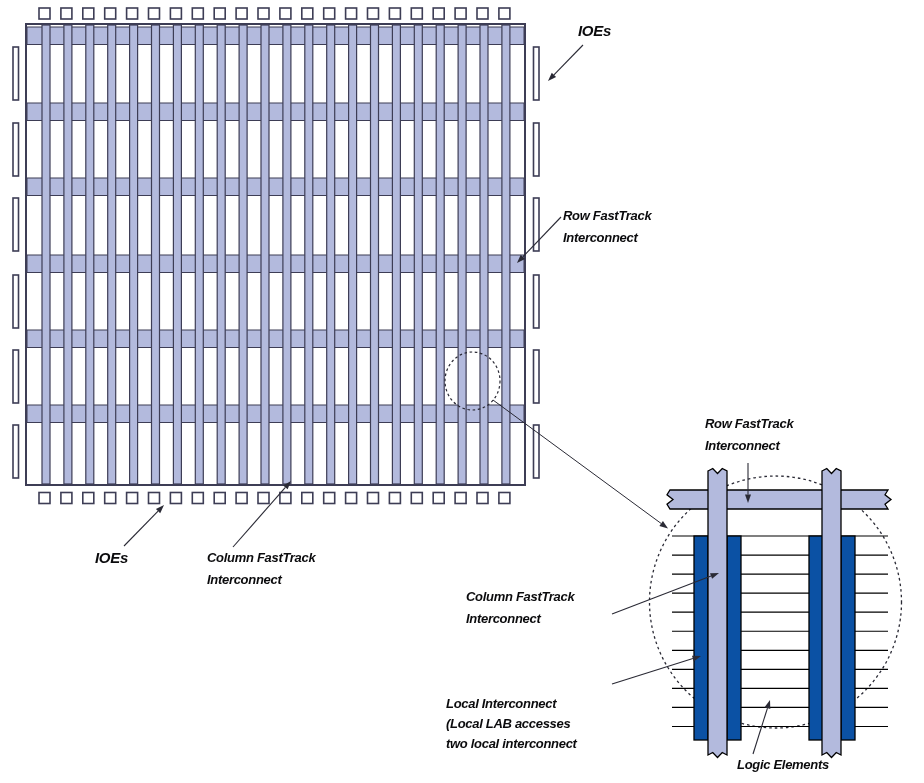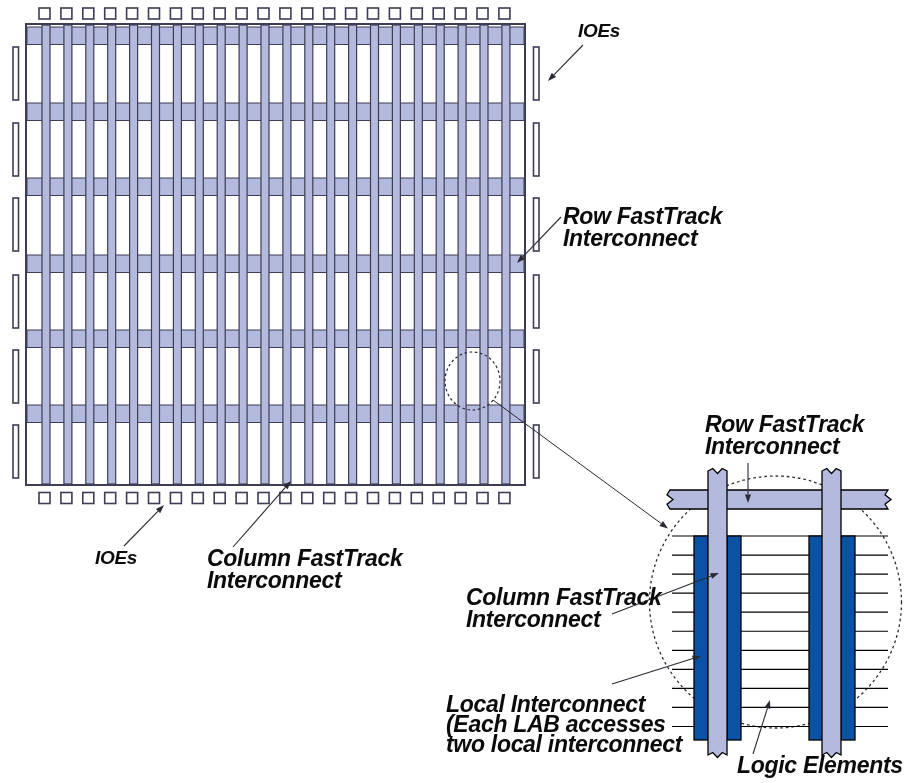--- a/index.html
+++ b/index.html
@@ -4,26 +4,26 @@
 <style>
   html,body { margin:0; padding:0; background:#ffffff; }
   .stage {
     position:relative; width:924px; height:783px; background:#ffffff;
     overflow:hidden; font-family:"Liberation Sans", sans-serif;
   }
   #diagram { position:absolute; left:0; top:0; }
   .lbl {
     position:absolute;
     font-style:italic; font-weight:700;
-    font-size:23px; line-height:22px;
+    font-size:13px; line-height:22px;
     letter-spacing:-0.3px;
     color:#0b0b0d; white-space:nowrap;
     transform-origin:left top;
   }
-  .lbl.big { font-size:19px; }
+  .lbl.big { font-size:15px; }
   .lbl.tight { line-height:20px;margin-top:39px; }
 </style>
 </head>
 <body>
 
 <div class="stage">
 
   <svg id="diagram" width="924" height="783" viewBox="0 0 924 783">
       <rect x="26" y="24" width="499" height="461" fill="#ffffff" stroke="none"></rect>
       <rect x="27" y="27" width="497" height="17.5" fill="#b3badd" stroke="#3d3d55" stroke-width="1"></rect>
@@ -170,18 +170,18 @@
     <div>Interconnect</div>
   </div>
 
   <div class="lbl" style="left:466px; top:586px;">
     <div>Column FastTrack</div>
     <div>Interconnect</div>
   </div>
 
   <div class="lbl tight" style="left:446px; top:655px;">
     <div>Local Interconnect</div>
-    <div>(Each LAB accesses</div>
+    <div>(Local LAB accesses</div>
     <div>two local interconnect</div>
   </div>
 
   <div class="lbl" style="left:737px; top:754px;">Logic Elements</div>
 </div>
 
 </body></html>

